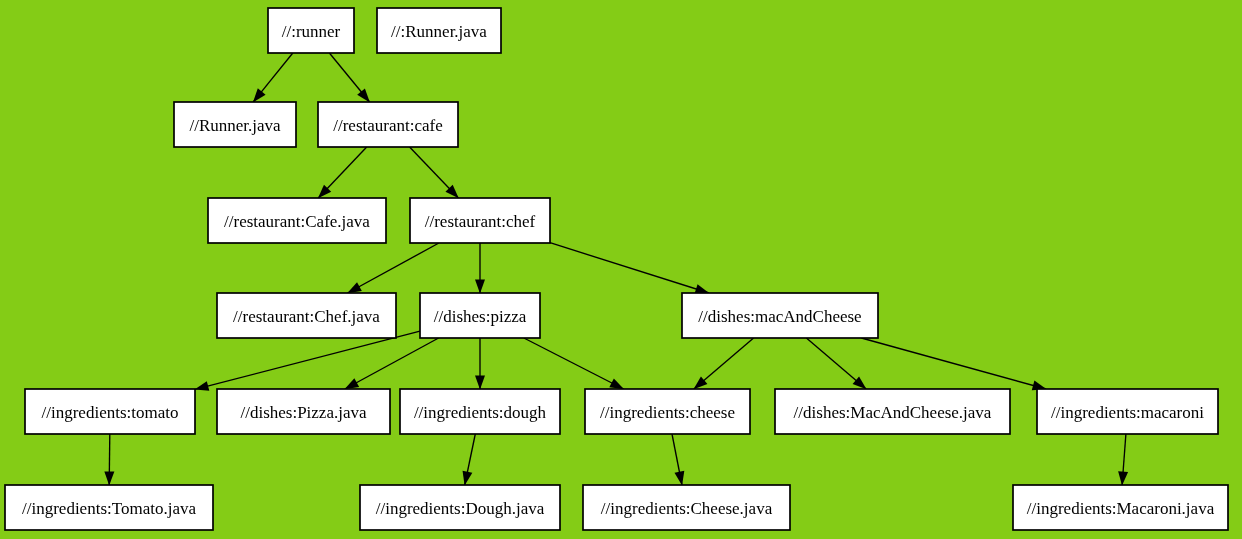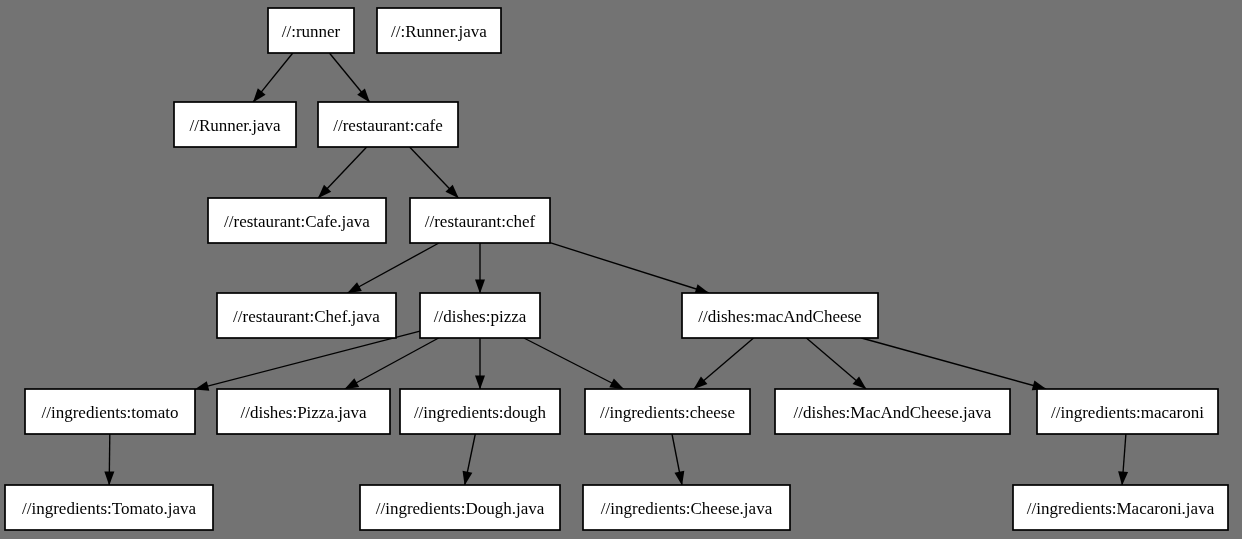--- a/index.html
+++ b/index.html
@@ -8,21 +8,21 @@
     background: #ffffff;
     width: 1242px;
     height: 539px;
     overflow: hidden;
     font-family: "Liberation Serif", serif;
   }
   #graph-wrap {
     position: relative;
     width: 1242px;
     height: 539px;
-    background: #737373;
+    background: #84cc16;
   }
   svg text {
     font-family: "Liberation Serif", serif;
     font-size: 17px;
     fill: #000000;
   }
   svg rect.node-box {
     fill: #ffffff;
     stroke: #000000;
     stroke-width: 1.7px;

